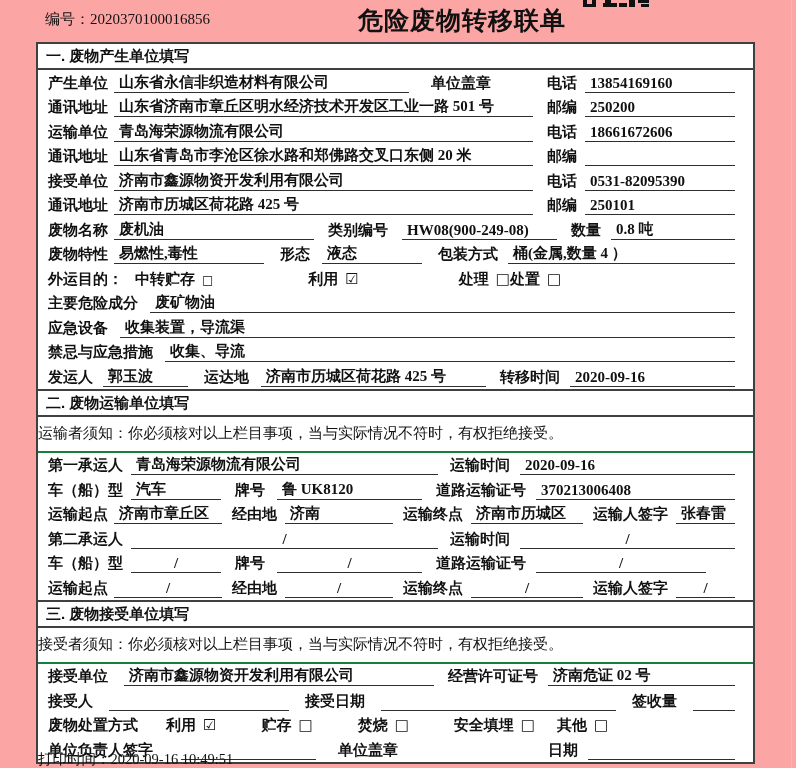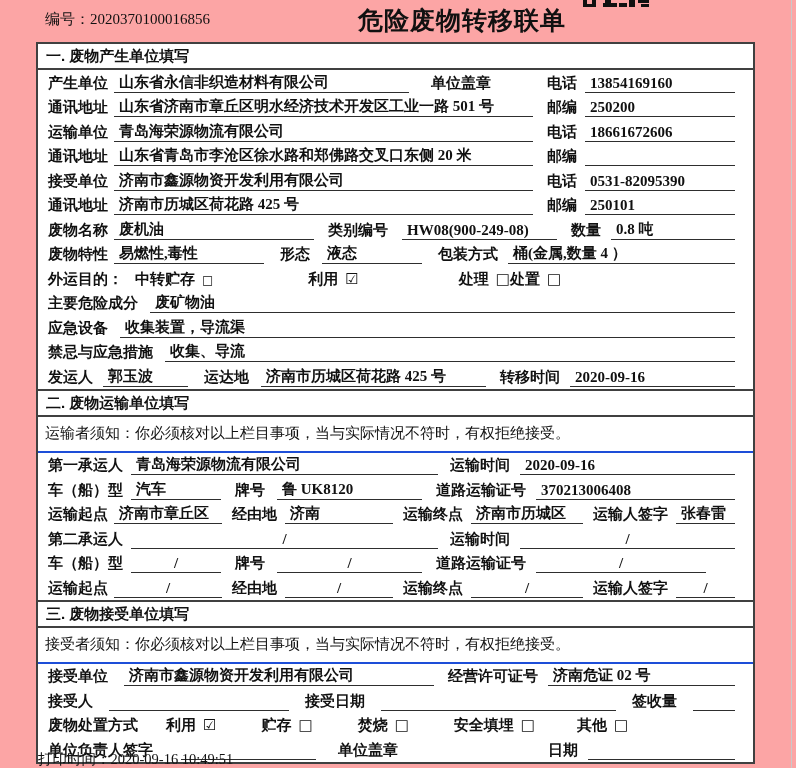--- a/index.html
+++ b/index.html
@@ -24,36 +24,36 @@
     position:absolute;left:36px;top:42px;width:719px;
     border:2px solid #404040;box-sizing:border-box;background:#fff;
   }
   .sec-title{
     font-family:"Liberation Sans","DejaVu Sans",sans-serif;
     font-weight:bold;font-size:15px;
     padding:2px 8px 3px 8px;line-height:19px;
     border-bottom:2px solid #404040;
   }
   .sec-title.bt{border-top:2px solid #404040;}
-  .note{padding:7px 10px 8px 7px;border-bottom:2px solid #1d4ed8;font-size:15px;}
+  .note{padding:7px 10px 8px 0;border-bottom:2px solid #15803d;font-size:15px;}
   .row{display:flex;align-items:flex-end;height:24.5px;padding:0 18px 2px 10px;box-sizing:border-box;font-size:15px;font-weight:bold;}
   .lbl{white-space:nowrap;flex:0 0 auto;}
   .val{
     border-bottom:1px solid #2e2e2e;
     padding:0 5px;min-height:17px;
     white-space:nowrap;box-sizing:border-box;flex:0 0 auto;
   }
   .fill{flex:1 1 auto;}
   .c{text-align:center;}
   .mark{font-family:"DejaVu Sans",sans-serif;margin-left:7px;}
   .mark.sm{font-size:12px;}
   .opt{white-space:nowrap;}
   .ml6{margin-left:6px;}  .ml8{margin-left:8px;}  .ml10{margin-left:10px;}
   .ml12{margin-left:12px;}.ml14{margin-left:14px;}.ml16{margin-left:16px;}
-  .ml22{margin-left:22px;}.ml28{margin-left:28px;}.ml40{margin-left:42px;}
+  .ml22{margin-left:22px;}.ml28{margin-left:28px;}.ml40{margin-left:22px;}
   .ml45{margin-left:45px;}.ml95{margin-left:95px;}.ml100{margin-left:100px;}
   .ml135{}.ml150{margin-left:150px;}
   .mla{margin-left:auto;}
   .w85{width:85px;} .w90{width:90px;} .w100{width:100px;} .w108{width:108px;}
   .w112{width:112px;} .w135{width:135px;} .w145{width:145px;} .w150{width:150px;}
   .w155{width:155px;} .w170{width:170px;} .w180{width:180px;} .w200{width:200px;}
   .w215{width:215px;} .w225{width:225px;} .w235{width:235px;} .w295{width:295px;}
   .w310{width:310px;}
   .print-line{position:absolute;left:38px;top:750px;font-size:14.5px;white-space:nowrap;}
 </style>

